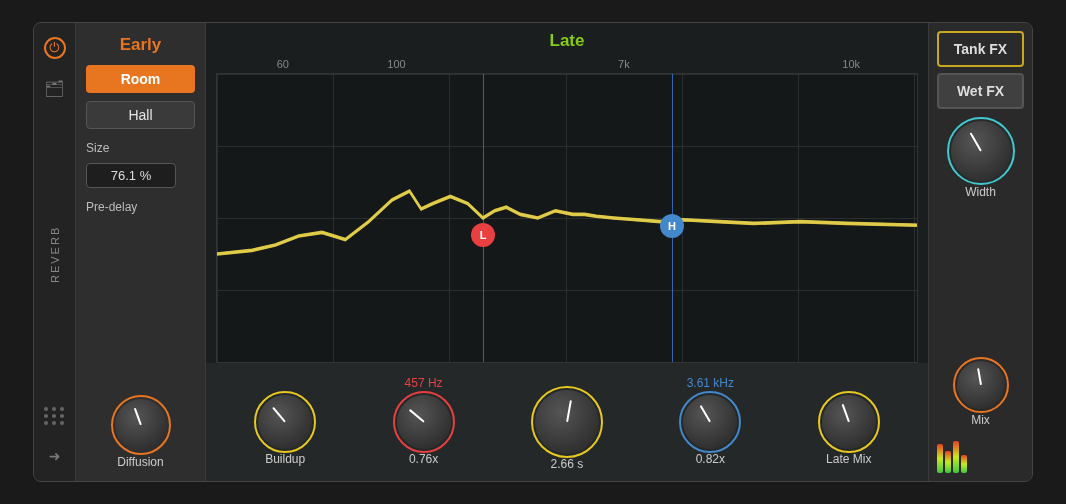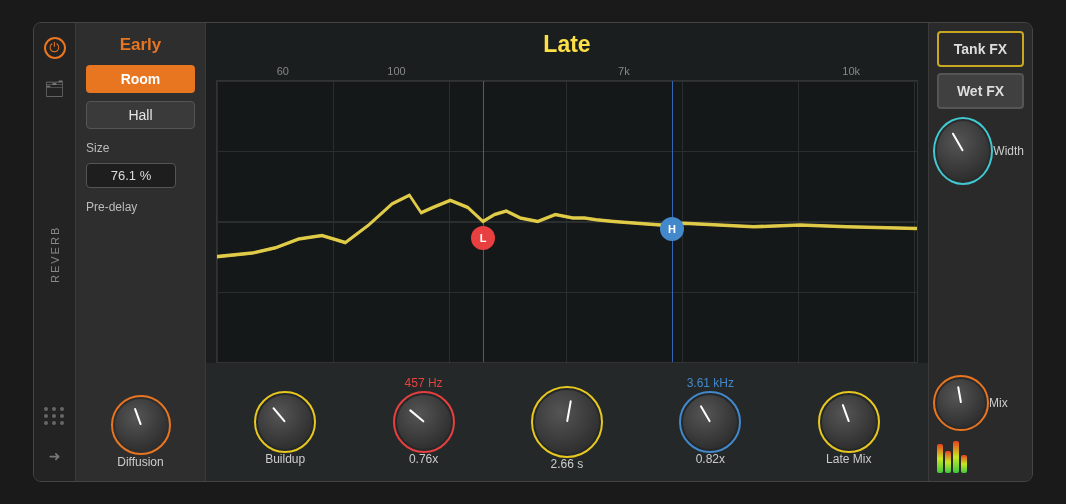--- a/index.html
+++ b/index.html
@@ -135,22 +135,22 @@
 
     
     .main-display {
       flex: 1;
       background: #1a1e1e;
       display: flex;
       flex-direction: column;
       position: relative;
     }
     .late-header {
-      color: #fde047;
-      font-size: 23px;
+      color: #84cc16;
+      font-size: 17px;
       text-align: center;
       padding: 8px 16px 4px;
       font-weight: bold;
     }
     .freq-ruler {
       display: flex;
       align-items: center;
       padding: 0 20px;
       gap: 0;
       height: 18px;
@@ -300,20 +300,21 @@
       border-radius: 4px;
       color: #ddd;
       font-size: 14px;
       font-weight: bold;
       padding: 8px 0;
       text-align: center;
       cursor: pointer;
     }
     .right-knob-group {
       display: flex;
+      flex-direction: column;
       align-items: center;
       gap: 4px;
       margin-top: 6px;
     }
     .vu-bar {
       width: 6px;
       border-radius: 2px;
       background: linear-gradient(to top, #40c840, #c8e820, #e84020);
     }
 

